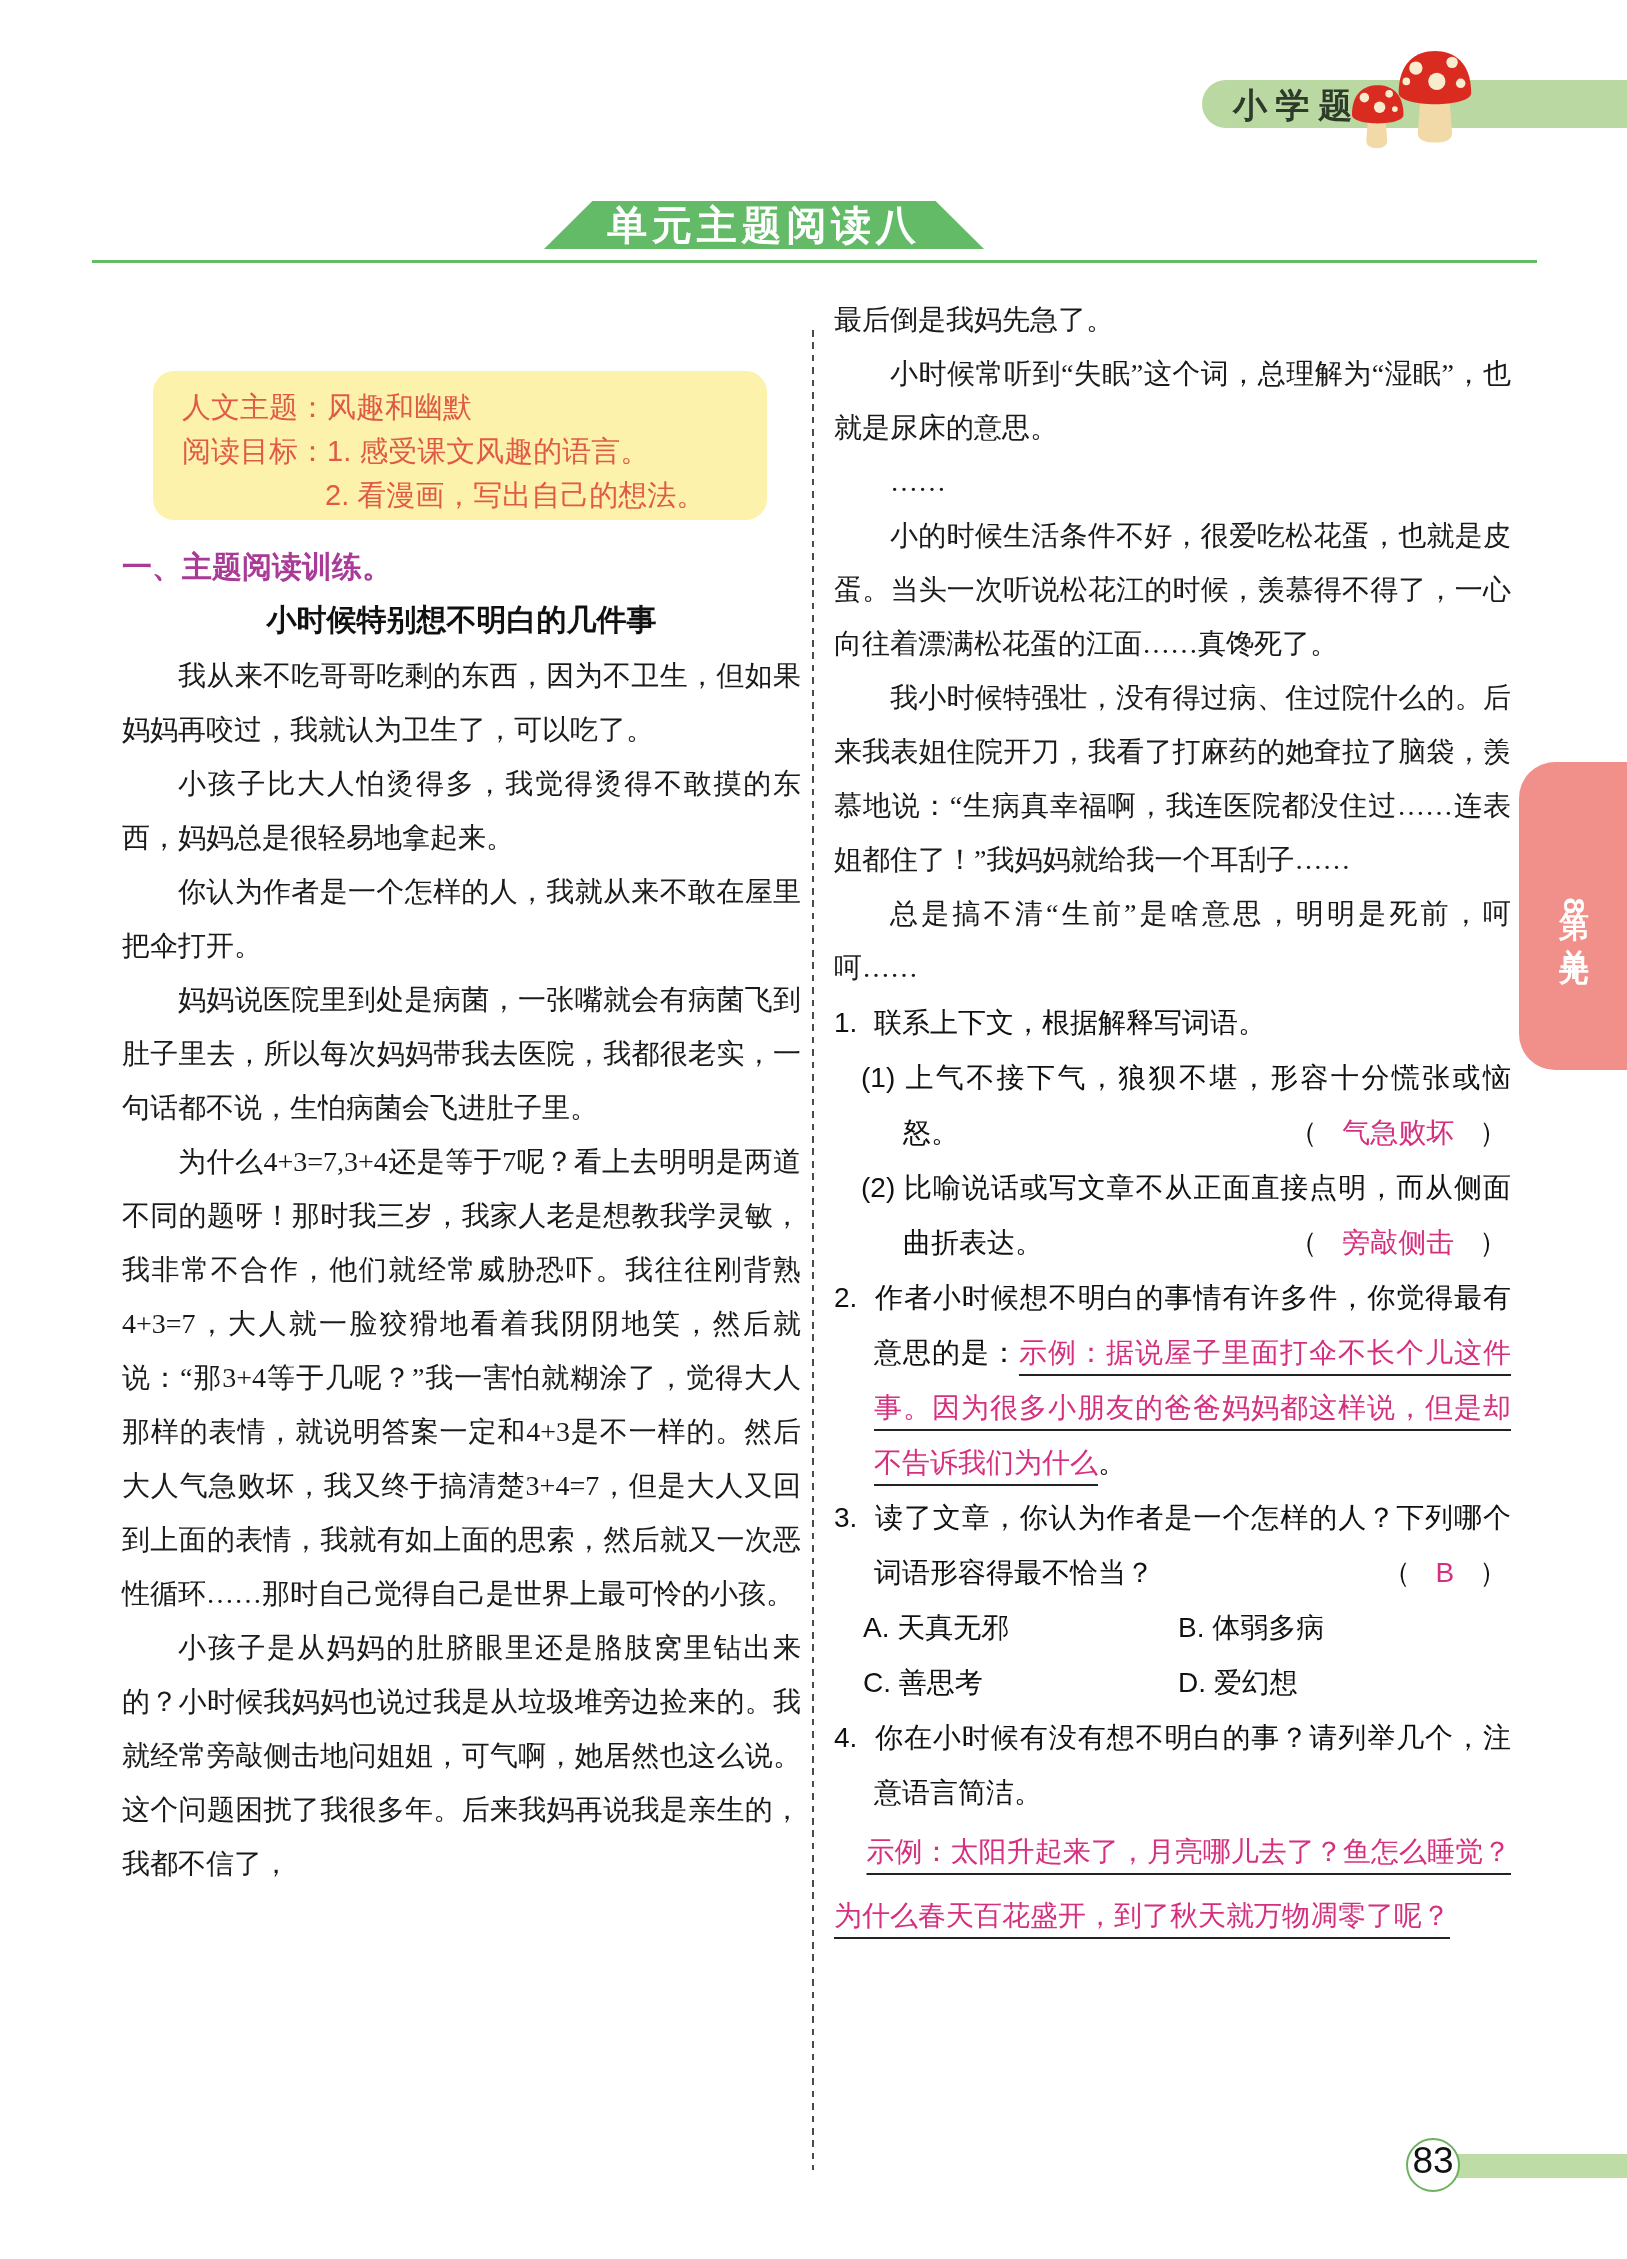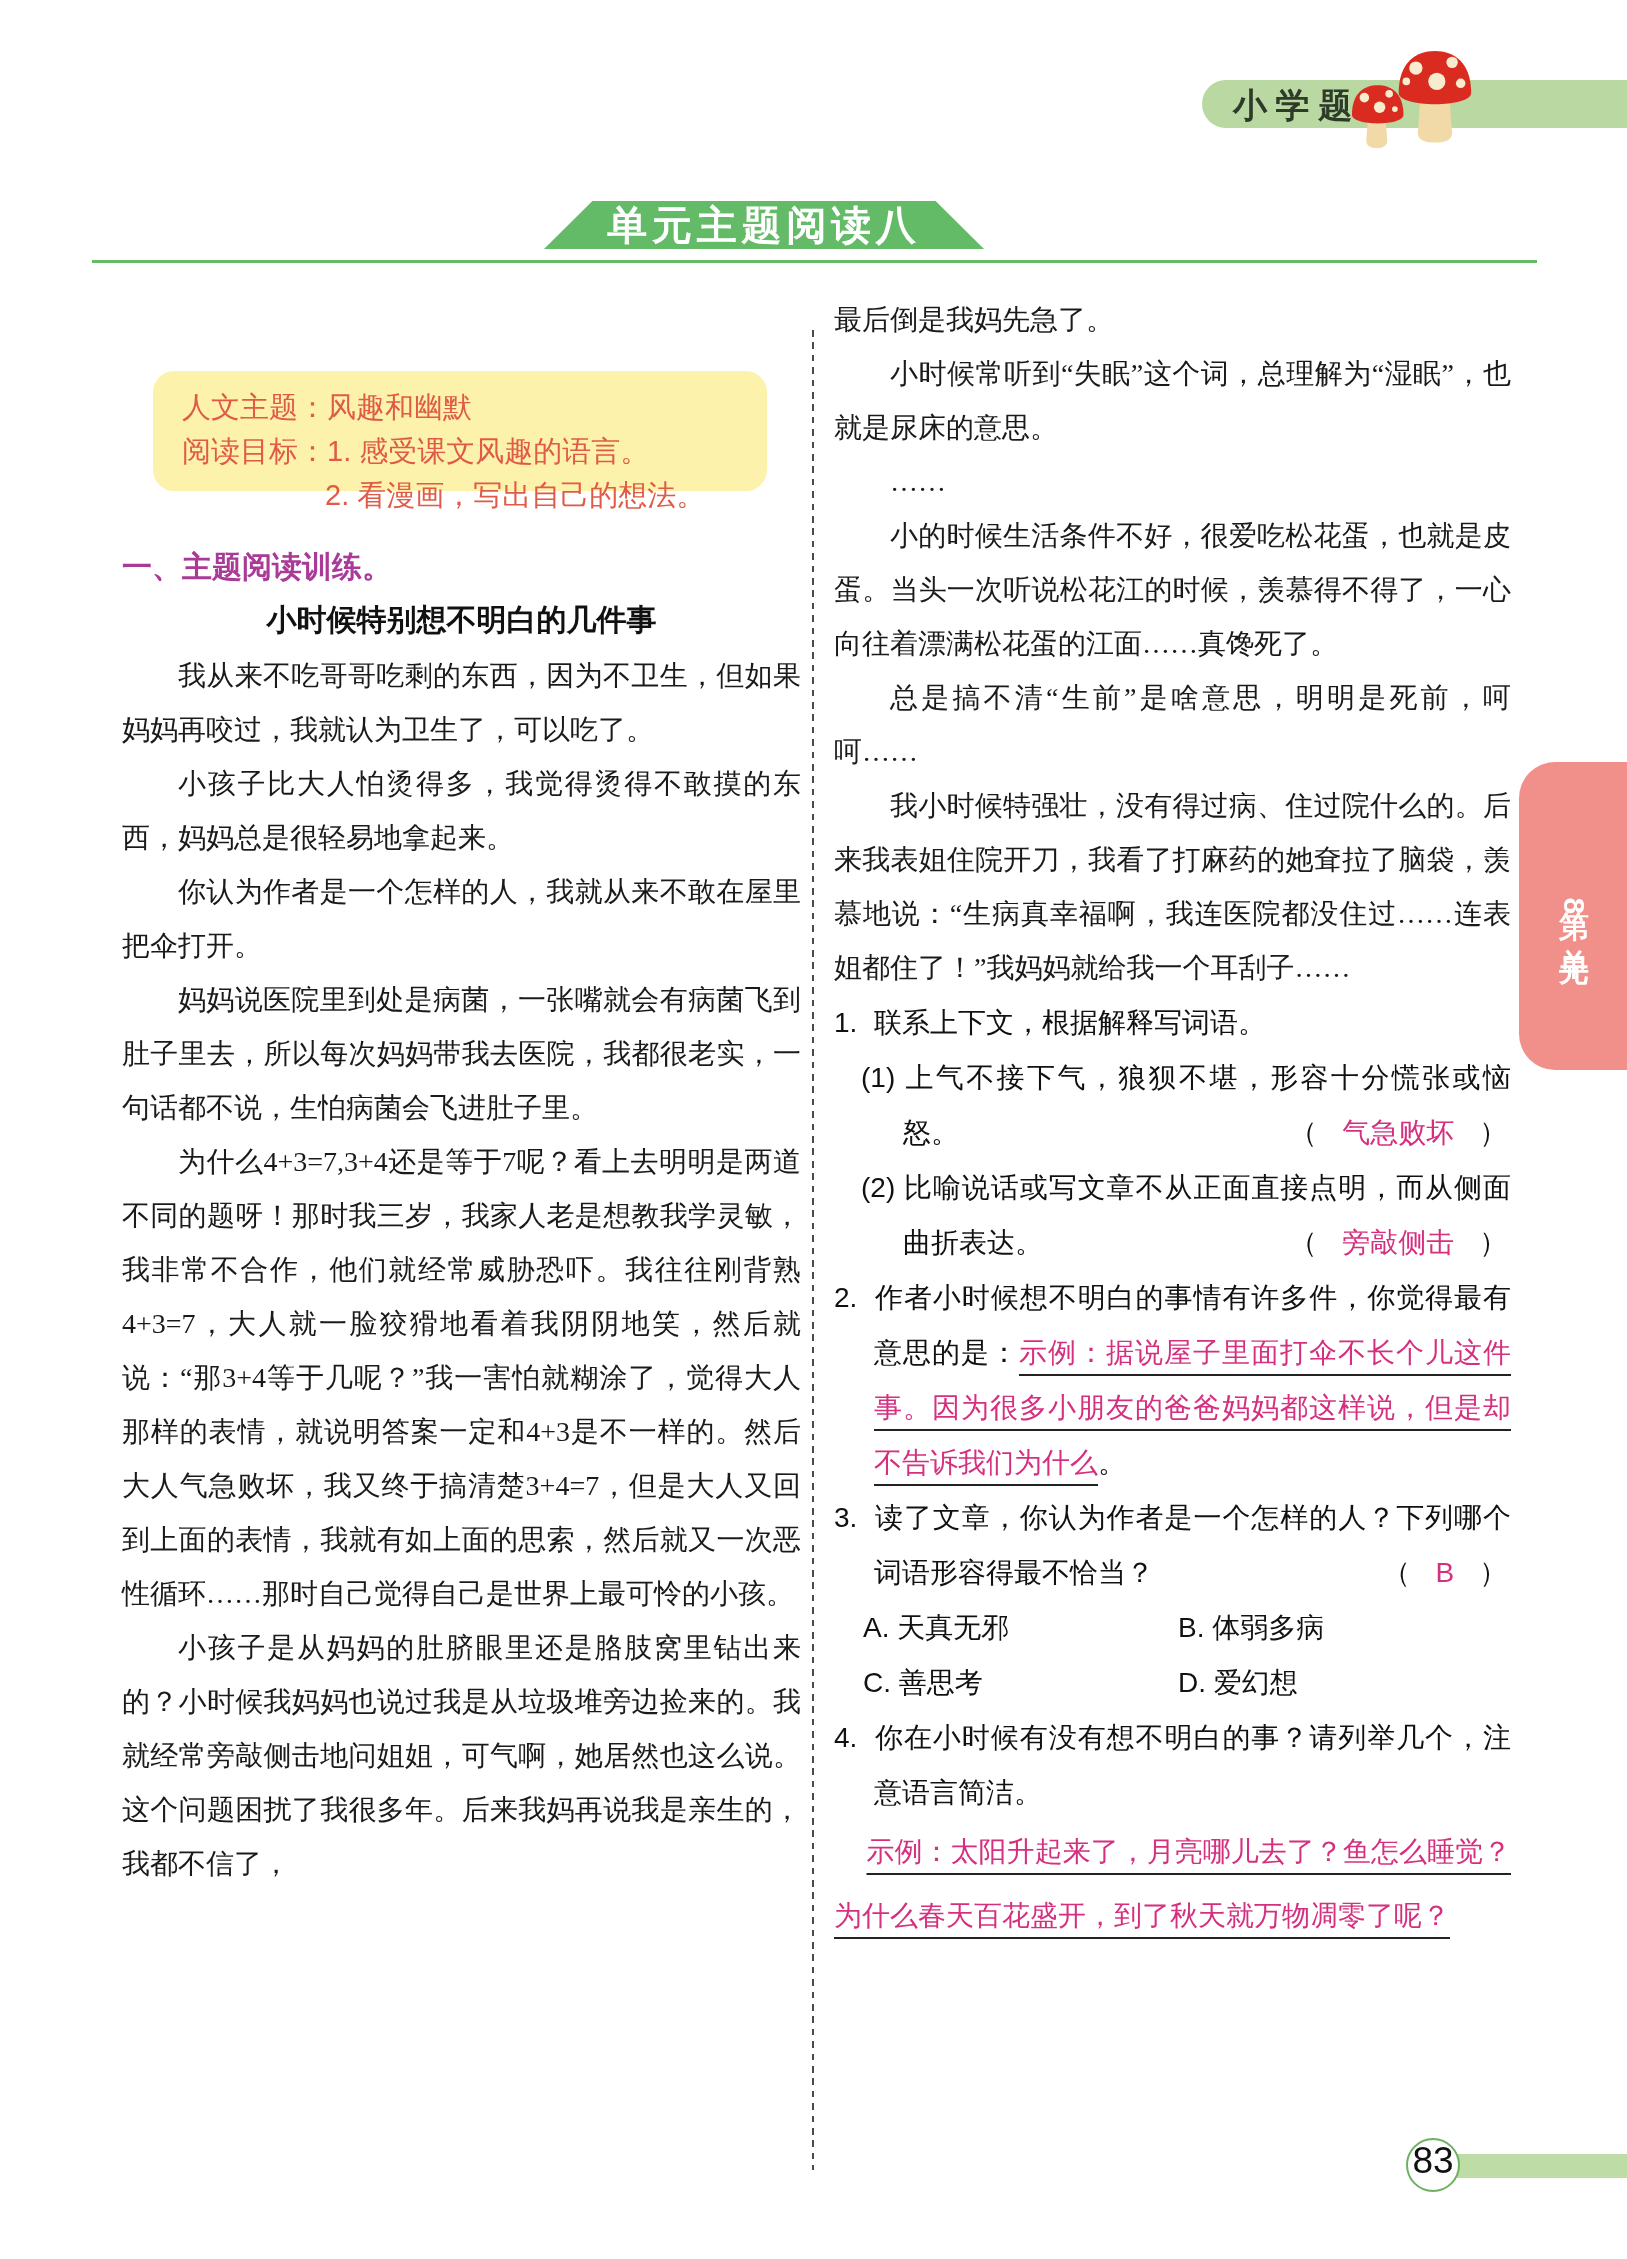--- a/index.html
+++ b/index.html
@@ -27,21 +27,21 @@
   .title-banner {
     position:absolute; top:201px; left:544px; width:440px; height:48px;
     background:var(--title-green,#63bb67);
     clip-path:polygon(11% 0, 89% 0, 100% 100%, 0 100%);
     display:flex; align-items:center; justify-content:center;
   }
   .title-banner span { color:#fff; font-size:40px; font-weight:bold; letter-spacing:4.8px; }
 
   
   .theme-box {
-    position:absolute; top:371px; left:153px; width:614px; height:120px;
+    position:absolute; top:371px; left:153px; width:614px; height:149px;
     background:var(--theme-box-bg,#fcf2ab); border-radius:21px;
     padding:14.3px 0 0 29px; box-sizing:border-box;
   }
   .tb-line { font-size:29px; color:var(--theme-text,#e05b47); line-height:44px; font-weight:500; }
   .tb-indent { padding-left:143px; }
 
   
   .section-heading {
     position:absolute; top:547px; left:122px;
     font-size:30px; font-weight:bold; color:var(--heading-purple,#a93a98);
@@ -156,22 +156,22 @@
   <p class="para">妈妈说医院里到处是病菌，一张嘴就会有病菌飞到肚子里去，所以每次妈妈带我去医院，我都很老实，一句话都不说，生怕病菌会飞进肚子里。</p>
   <p class="para">为什么4+3=7,3+4还是等于7呢？看上去明明是两道不同的题呀！那时我三岁，我家人老是想教我学灵敏，我非常不合作，他们就经常威胁恐吓。我往往刚背熟4+3=7，大人就一脸狡猾地看着我阴阴地笑，然后就说：“那3+4等于几呢？”我一害怕就糊涂了，觉得大人那样的表情，就说明答案一定和4+3是不一样的。然后大人气急败坏，我又终于搞清楚3+4=7，但是大人又回到上面的表情，我就有如上面的思索，然后就又一次恶性循环……那时自己觉得自己是世界上最可怜的小孩。</p>
   <p class="para">小孩子是从妈妈的肚脐眼里还是胳肢窝里钻出来的？小时候我妈妈也说过我是从垃圾堆旁边捡来的。我就经常旁敲侧击地问姐姐，可气啊，她居然也这么说。这个问题困扰了我很多年。后来我妈再说我是亲生的，我都不信了，</p>
 </div>
 
 <div class="right-col">
   <p class="para noindent">最后倒是我妈先急了。</p>
   <p class="para">小时候常听到“失眠”这个词，总理解为“湿眠”，也就是尿床的意思。</p>
   <p class="para">……</p>
   <p class="para">小的时候生活条件不好，很爱吃松花蛋，也就是皮蛋。当头一次听说松花江的时候，羡慕得不得了，一心向往着漂满松花蛋的江面……真馋死了。</p>
+  <p class="para">我小时候特强壮，没有得过病、住过院什么的。后来我表姐住院开刀，我看了打麻药的她耷拉了脑袋，羡慕地说：“生病真幸福啊，我连医院都没住过……连表姐都住了！”我妈妈就给我一个耳刮子……</p>
   <p class="para">总是搞不清“生前”是啥意思，明明是死前，呵呵……</p>
-  <p class="para">我小时候特强壮，没有得过病、住过院什么的。后来我表姐住院开刀，我看了打麻药的她耷拉了脑袋，羡慕地说：“生病真幸福啊，我连医院都没住过……连表姐都住了！”我妈妈就给我一个耳刮子……</p>
 
   <div class="q">
     <span class="qnum">1.</span><span>联系上下文，根据解释写词语。</span>
   </div>
 
   <div class="sub">
     <span class="subnum">(1)</span><span>上气不接下气，狼狈不堪，形容十分慌张或恼怒。</span>
     <span class="ansparen"><span>（</span><span class="pink handwriting">气急败坏</span><span>）</span></span>
   </div>
 

